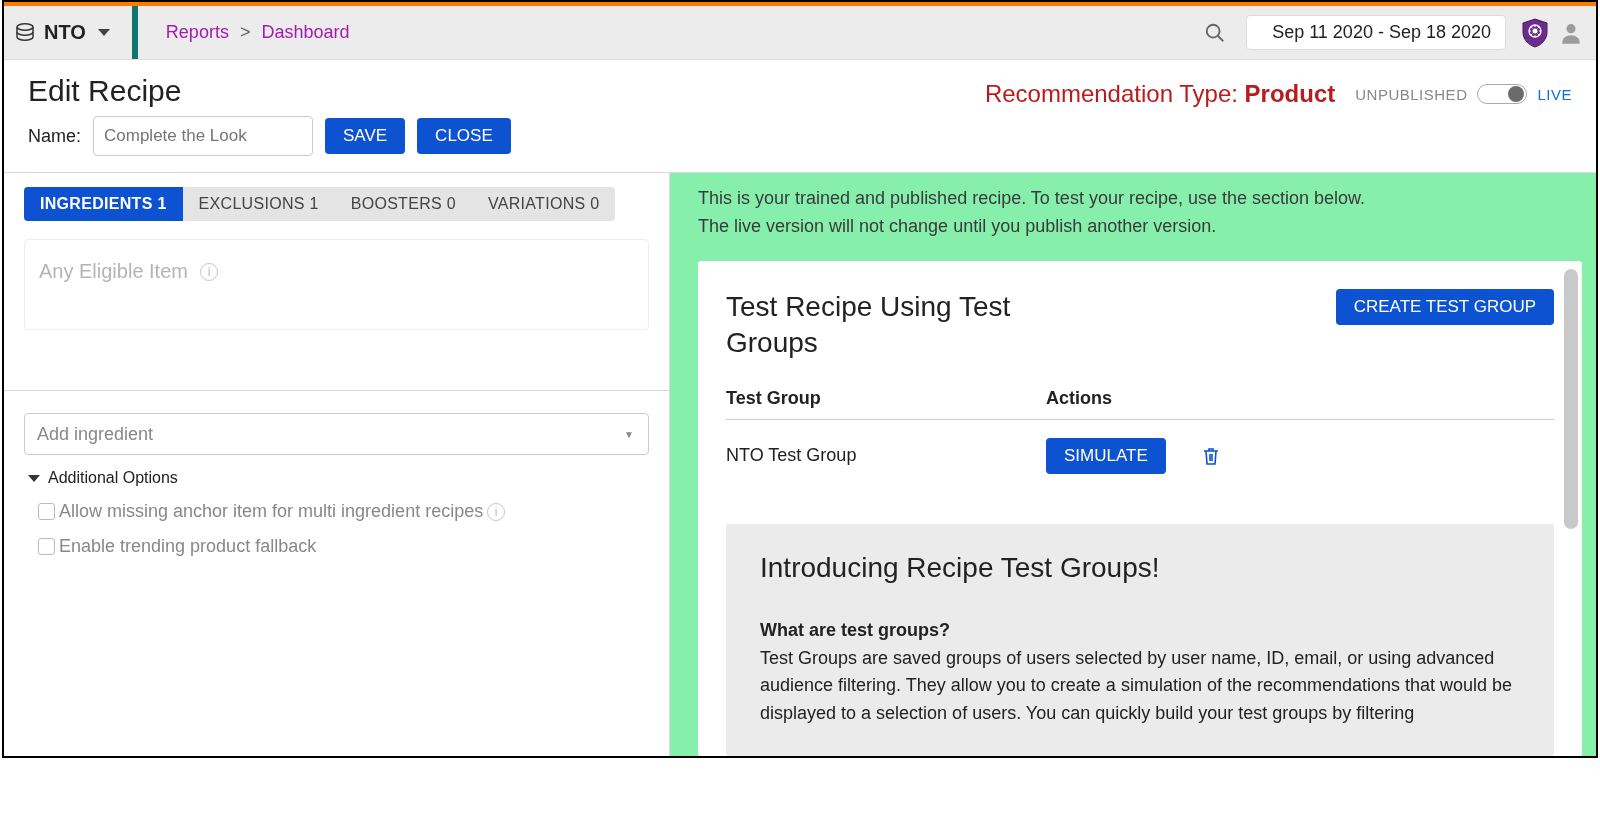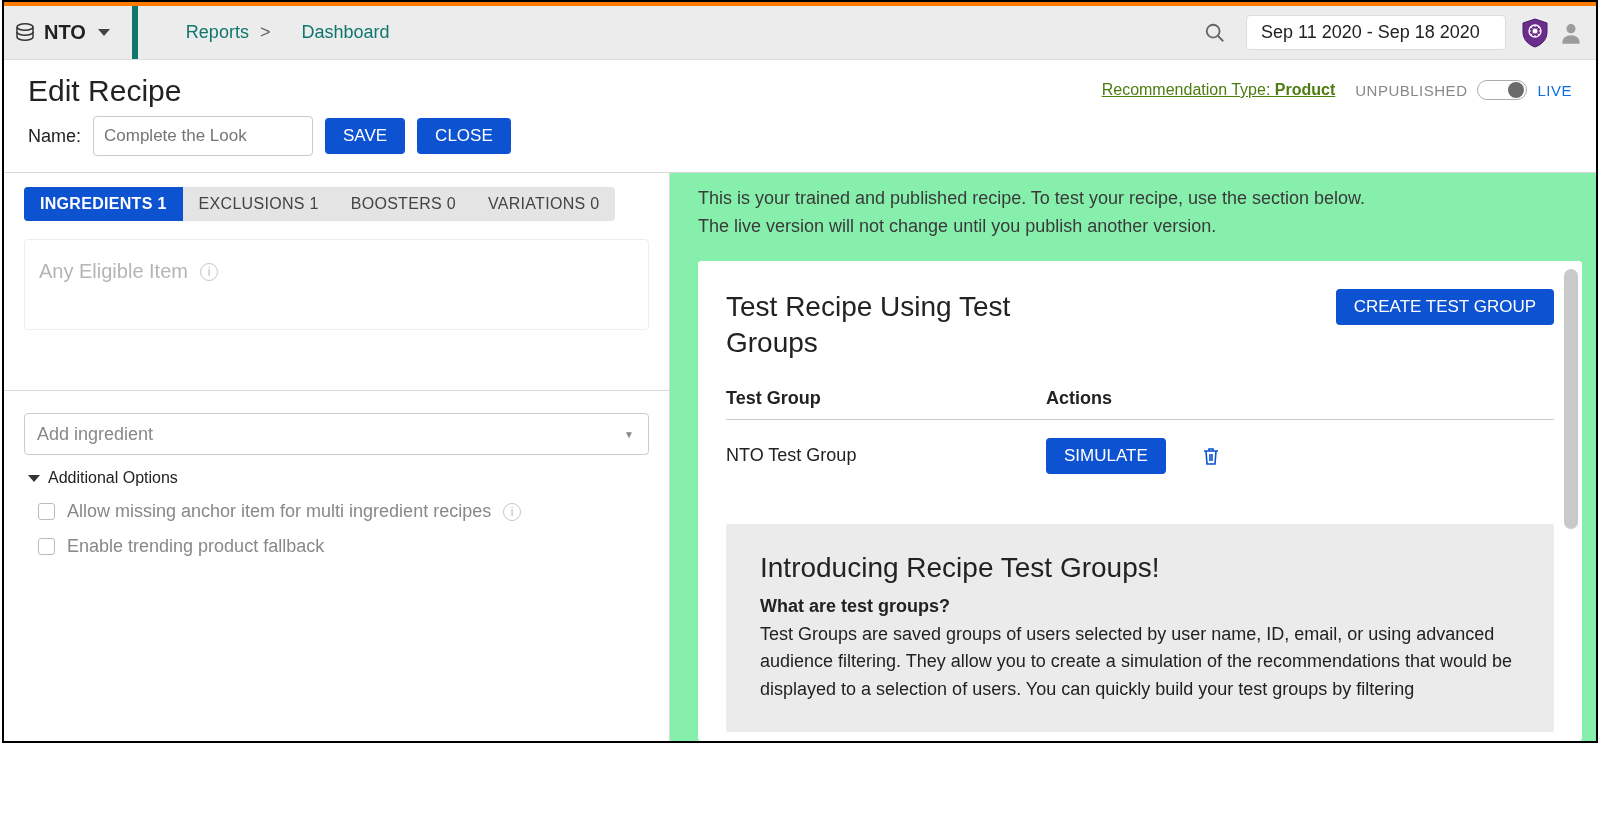--- a/index.html
+++ b/index.html
@@ -5,31 +5,31 @@
 * { box-sizing: border-box; margin: 0; padding: 0; }
 body { font-family: -apple-system, BlinkMacSystemFont, "Segoe UI", Arial, sans-serif; background: #fff; color: #222; width: 1600px; }
 .wrapper { border: 2px solid #000; width: 1596px; margin: 0 auto; }
 .orange-bar { height: 4px; background: #ff7b00; }
 .topbar { height: 54px; background: #ececec; display: flex; align-items: center; padding: 0 12px; border-bottom: 1px solid #ddd; }
 .org-selector { display: flex; align-items: center; gap: 10px; font-weight: 700; font-size: 20px; padding-right: 22px; border-right: 6px solid #0f766e; height: 100%; }
 .org-icon svg { display:block; }
 .org-name { }
 .chevron-down-sm { display:inline-block; width:0; height:0; border-left:6px solid transparent; border-right:6px solid transparent; border-top:7px solid #444; margin-left:2px;}
 .breadcrumb { margin-left: 28px; font-size: 18px; }
-.breadcrumb a { color: #0f766e; text-decoration: none; margin-left: 20px; }
+.breadcrumb a { color: #a21caf; text-decoration: none; }
 .breadcrumb .sep { color: #5e5e5e; margin: 0 6px; }
 .topbar .spacer { flex: 1; }
 .search-icon { margin-right: 20px; color:#666; display:flex; align-items:center;}
-.date-range { background:#fff; border:1px solid #ddd; border-radius:4px; padding:6px 14px; font-size:18px; color:#222; min-width:260px; text-align:left;}
+.date-range { background:#fff; border:1px solid #ddd; border-radius:4px; padding:6px 14px; font-size:18px; color:#222; min-width:260px; text-align:right;}
 .shield-btn { margin-left:16px; display:flex; align-items:center; justify-content:center;}
 .user-btn { margin-left:10px; color:#8d8d8d; display:flex; align-items:center;}
 .header-row { display:flex; align-items:flex-start; padding: 14px 24px 4px 24px; }
 .page-title { font-size:30px; font-weight:400; color:#222; }
 .header-right { margin-left:auto; display:flex; align-items:center; gap:20px; padding-top:6px;}
-.rec-type { font-size:16px; color:#4d7c0f;text-decoration:underline; }
+.rec-type { font-size:24px; color:#b91c1c; }
 .rec-type .label { }
 .rec-type .value { font-weight:700; }
 .publish-toggle { display:flex; align-items:center; gap:10px; font-size:15px; }
 .publish-toggle .unpub { color:#888; letter-spacing:0.5px; }
 .toggle-switch { width:50px; height:20px; border:1px solid #aaa; border-radius:12px; position:relative; background:#fff; }
 .toggle-knob { position:absolute; top:1px; right:2px; width:16px; height:16px; border-radius:50%; background:#6b6b6b; }
 .publish-toggle .live { color:#0d6ee8; letter-spacing:0.5px;}
 .form-row { display:flex; align-items:center; gap:12px; padding: 4px 24px 16px 24px; }
 .name-label { font-size:18px; }
 .name-input { width:220px; height:40px; border:1px solid #ccc; border-radius:4px; padding:0 10px; font-size:17px; color:#888; }
@@ -40,38 +40,38 @@
 .tab { padding:8px 16px; font-size:16px; color:#444; cursor:pointer; letter-spacing:0.3px;}
 .tab.active { background:#0d52d1; color:#fff; font-weight:600;}
 .eligible-card { margin: 0 20px 60px 20px; padding: 20px 14px 46px 14px; border:1px solid #eee; border-radius:4px; display:flex; align-items:center; gap:12px; color:#b5b5b5; font-size:20px;}
 .info-icon { width:18px; height:18px; border:1.5px solid #c8c8c8; border-radius:50%; display:inline-flex; align-items:center; justify-content:center; font-size:12px; color:#bbb;}
 .divider { border-top:1px solid #d9d9d9; }
 .add-ingredient { margin: 22px 20px 14px 20px; }
 .select-box { width:100%; height:42px; border:1px solid #ccc; border-radius:4px; display:flex; align-items:center; padding:0 12px; color:#888; font-size:18px; position:relative;}
 .select-box .tri { position:absolute; right:14px; top:50%; transform:translateY(-50%); color:#888; font-size:10px;}
 .add-options { margin: 0 24px 0 24px; font-size:16px; color:#222; display:flex; align-items:center; gap:8px;}
 .caret-down { display:inline-block; width:0; height:0; border-left:6px solid transparent; border-right:6px solid transparent; border-top:7px solid #333;}
-.checkbox-row { display:flex; align-items:center; gap:12px; margin: 14px 24px 0 34px; color:#888; font-size:18px;}
+.checkbox-row { display:flex; align-items:center; gap:4px; margin: 14px 24px 0 34px; color:#888; font-size:18px;}
 .checkbox { width:17px; height:17px; border:1.5px solid #bbb; border-radius:3px; background:#fff;}
 .right-pane { flex:1; background:#86efac; position:relative; padding: 12px 14px 0 28px; }
 .instruction { font-size:18px; color:#3a3a3a; line-height:1.55; max-width:680px; margin-bottom:20px;}
 .test-card { background:#fff; border-radius:3px; padding: 28px 28px 0 28px; position:relative; min-height:480px;}
 .test-head { display:flex; }
 .test-title { font-size:28px; font-weight:500; max-width:320px; line-height:1.3;}
 .create-tg { margin-left:auto; }
 .tg-table { margin-top:20px; }
 .tg-header { display:flex; font-weight:700; font-size:18px; padding: 6px 0 10px 0; border-bottom:1px solid #ccc;}
 .tg-colA { width:320px; }
 .tg-colB { flex:1; }
 .tg-row { display:flex; align-items:center; padding: 18px 0;}
 .tg-row .name { width:320px; font-size:18px;}
 .tg-row .actions { display:flex; align-items:center; gap:36px;}
 .trash-btn { color:#0d52d1; display:flex; align-items:center; cursor:pointer;}
 .intro-box { background:#ebebeb; margin-top: 32px; padding: 28px 34px; border-radius:2px;}
-.intro-title { font-size:28px; font-weight:500; margin-bottom:12px;}
+.intro-title { font-size:28px; font-weight:500; margin-bottom:36px;}
 .intro-sub { font-weight:700; font-size:18px; margin-bottom:4px;}
 .intro-body { font-size:18px; line-height:1.55;}
 .scrollbar { position:absolute; right:4px; top:8px; width:14px; height:260px; background:#c9c9c9; border-radius:8px;}
 </style>
 </head>
 <body>
 
 <div class="wrapper">
   <div class="orange-bar"></div>
 

